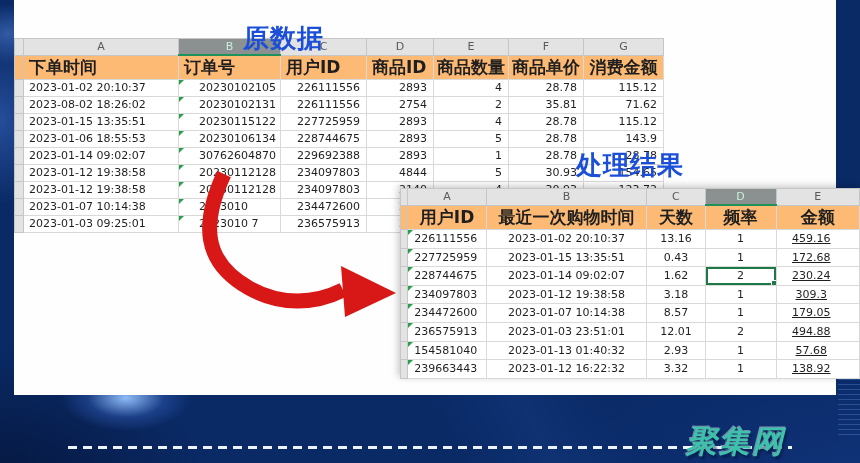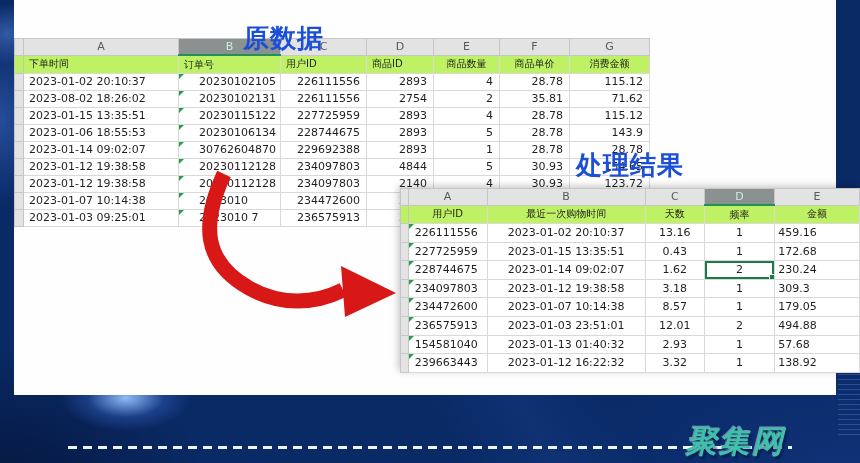--- a/index.html
+++ b/index.html
@@ -23,21 +23,21 @@
   .title{position:absolute;font-weight:bold;font-size:26px;color:#1b4fd8;letter-spacing:1px;z-index:6;}
   .title-left{left:243px;top:1px;margin-top:20px;}
   .title-right{left:576px;top:148px;}
 
   table.sheet{position:absolute;border-collapse:collapse;table-layout:fixed;background:#fff;
     font-size:11px;color:#1f1f1f;z-index:2;}
   table.sheet td{border:1px solid #d9d9d9;padding:0 3px;white-space:nowrap;overflow:hidden;position:relative;}
   table.sheet .letters td{height:15px;background:#e3e3e3;border-color:#c6c6c6;color:#5a5a5a;
     text-align:center;font-size:11px;line-height:15px;}
   table.sheet td.strip{background:#e3e3e3;border-color:#c6c6c6;padding:0;}
-  table.sheet .heads td{height:17px;font-weight:normal;font-size:10px;background:#bef264;}
+  table.sheet .heads td{height:17px;font-weight:bold;font-size:17px;background:#fdba74;}
   table.sheet .letters td.sel-letter{background:#8b9191;color:#c9efdb;border-bottom:2px solid #21915c;}
   td.tri::before{content:"";position:absolute;top:0;left:0;border-top:5px solid #26a04a;border-right:5px solid transparent;}
   td.sel-cell{box-shadow:inset 0 0 0 2px #1d7a46;}
   td.sel-cell::after{content:"";position:absolute;right:0;bottom:0;width:4px;height:4px;background:#1d7a46;border-left:1px solid #fff;border-top:1px solid #fff;}
 
   
   #left-table{left:14px;top:38px;}
   #left-table td:nth-child(1){width:8px;}
   #left-table td:nth-child(2){width:146px;}
   #left-table td:nth-child(3){width:78px;}
@@ -59,21 +59,21 @@
   #right-table td:nth-child(1){width:8px;}
   #right-table td:nth-child(2){width:70px;}
   #right-table td:nth-child(3){width:158px;}
   #right-table td:nth-child(4){width:56px;}
   #right-table td:nth-child(5){width:72px;}
   #right-table td:nth-child(6){width:70px;}
   #right-table .datarow td{height:17.6px;line-height:17.6px;}
   #right-table .heads td{text-align:center;}
   #right-table .datarow td.c0{text-align:left;padding-left:6px;}
   #right-table .datarow td.c1,#right-table .datarow td.c2,#right-table .datarow td.c3{text-align:center;}
-  #right-table .datarow td.c4{text-align:left;padding-right:16px;}
+  #right-table .datarow td.c4{text-align:center;padding-right:16px;text-decoration:underline;}
 
   .arrow-svg{position:absolute;left:183px;top:166px;z-index:5;}
   .dashline{position:absolute;left:68px;top:446px;width:724px;height:3px;z-index:2;
     background:repeating-linear-gradient(90deg,#edf3ff 0 9px, transparent 9px 15px);}
   .watermark{position:absolute;left:686px;top:421px;z-index:3;
     font-style:italic;font-weight:bold;font-size:31px;letter-spacing:2px;color:#3ec0ab;
     text-shadow:2px 3px 2px rgba(5,20,60,0.55), -1px -1px 0 rgba(255,255,255,0.45);}
 </style>
 </head>
 <body>

